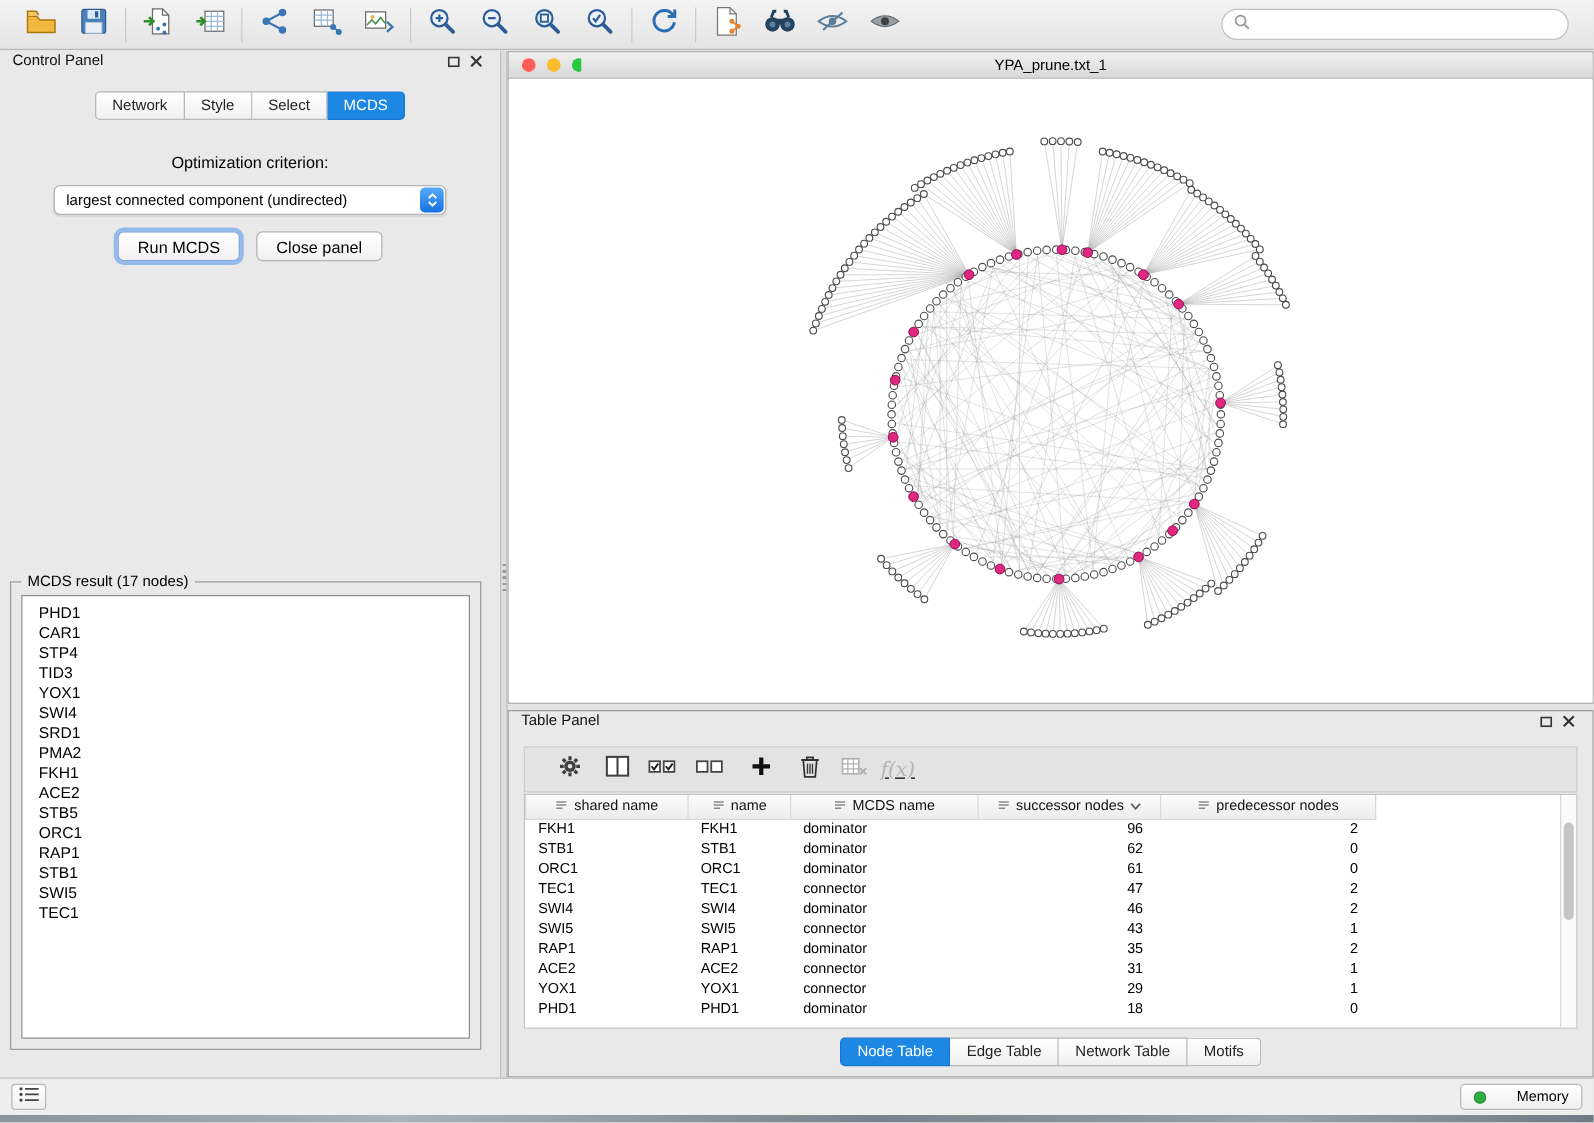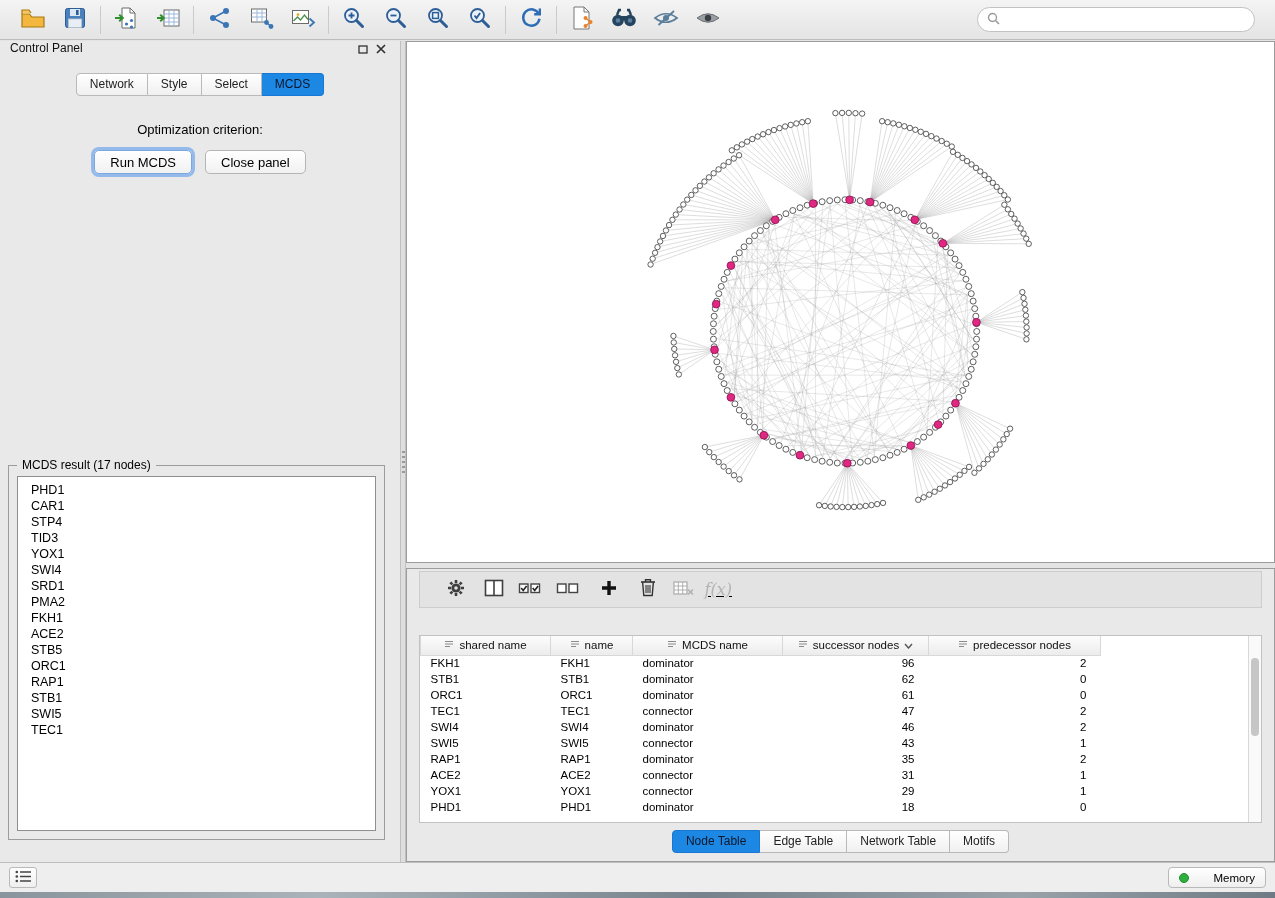--- a/index.html
+++ b/index.html
@@ -16,21 +16,21 @@
 
   
   .control-panel { position:absolute; left:0; top:41px; width:400px; bottom:36px; background:#e9e9e9; }
   .panel-title-row { height:26px; display:flex; align-items:flex-start; padding:0 10px; font-size:12px; color:#111; }
   .panel-title-row .sp { flex:1; }
   .pt-btn { width:18px; height:16px; display:flex; align-items:center; justify-content:center; cursor:pointer; }
   .cp-tabs { display:flex; justify-content:center; margin-top:6px; }
   .seg-tab { font-size:12px; padding:3px 13px 4px; background:linear-gradient(#ffffff,#f0f0f0); border:1px solid #b9b9b9; border-left:none; cursor:pointer; color:#222; white-space:nowrap; }
   .seg-tab.first { border-left:1px solid #b9b9b9; border-radius:4px 0 0 4px; }
   .seg-tab.last { border-radius:0 4px 4px 0; }
-  .seg-tab.active { background:#1d87e4; color:#0f172a; border-color:#1877d2; }
+  .seg-tab.active { background:#1d87e4; color:#ffffff; border-color:#1877d2; }
   .opt-label { text-align:center; margin-top:26px; font-size:13px; color:#000; }
   .combo { width:314px; height:24px; margin:11px auto 0; background:#fff; border:1px solid #b5b5b5; border-radius:5px; position:relative; display:flex; align-items:center; padding:0 26px 0 9px; font-size:12px; cursor:pointer; box-shadow:0 1px 1px rgba(0,0,0,.08); }
   .combo-stepper { position:absolute; right:1px; top:1px; bottom:1px; width:19px; border-radius:4px; background:linear-gradient(#58aaf8,#1571e1); display:flex; align-items:center; justify-content:center; }
   .btn-row { display:flex; justify-content:center; gap:13px; margin-top:13px; }
   .mac-btn { font-family:inherit; font-size:13px; height:24px; padding:0 15px; background:linear-gradient(#ffffff,#f1f1f1); border:1px solid #b5b5b5; border-radius:5px; cursor:pointer; color:#000;text-align:right; }
   .mac-btn.focus-ring { box-shadow:0 0 0 3px rgba(64,140,240,.5); border-color:#7aa8df; }
   .result-group { position:absolute; left:8px; width:377px; top:424px; bottom:22px; border:1px solid #9c9c9c; }
   .legend { position:absolute; top:-8px; left:8px; background:#e9e9e9; padding:0 5px; font-size:12px; color:#000; }
   .result-listbox { position:absolute; left:8px; right:8px; top:10px; bottom:8px; background:#fff; border:1px solid #8f8f8f; overflow:hidden; }
   .result-listbox ul { list-style:none; padding:5px 0 0 13px; }
@@ -277,20 +277,29 @@
           </svg>
       </span>
     </div>
     <div class="cp-tabs">
       <div class="seg-tab first">Network</div>
       <div class="seg-tab">Style</div>
       <div class="seg-tab">Select</div>
       <div class="seg-tab last active">MCDS</div>
     </div>
     <div class="opt-label">Optimization criterion:</div>
+    <div class="combo">
+      <span>largest connected component (undirected)</span>
+      <span class="combo-stepper">
+        <svg width="10" height="14" viewBox="0 0 10 14">
+            <path d="M2 5.5 L5 2.5 L8 5.5" fill="none" stroke="#fff" stroke-width="1.6"></path>
+            <path d="M2 8.5 L5 11.5 L8 8.5" fill="none" stroke="#fff" stroke-width="1.6"></path>
+          </svg>
+      </span>
+    </div>
     <div class="btn-row">
       <button class="mac-btn focus-ring">Run MCDS</button>
       <button class="mac-btn">Close panel</button>
     </div>
     <div class="result-group">
       <span class="legend">MCDS result (17 nodes)</span>
       <div class="result-listbox">
         <ul>
             <li>PHD1</li>
             <li>CAR1</li>
@@ -311,20 +320,30 @@
           </ul>
       </div>
     </div>
   </div>
 
   <div class="v-splitter">
       <span class="dots"></span>
     </div>
 
   <div class="net-frame">
+    <div class="net-titlebar">
+      <span class="traffic">
+        <svg width="48" height="12" viewBox="0 0 48 12">
+          <circle cx="6" cy="6" r="5.5" fill="#ff5f57"></circle>
+          <circle cx="26" cy="6" r="5.5" fill="#febc2e"></circle>
+          <circle cx="46" cy="6" r="5.5" fill="#28c840"></circle>
+        </svg>
+      </span>
+      <span>YPA_prune.txt_1</span>
+    </div>
     <div class="net-canvas">
       <svg viewBox="0 0 867 499" preserveAspectRatio="xMidYMid meet">
           <g stroke="#8f8f8f" stroke-width="0.55">
             <line x1="367.7" y1="374.9" x2="481.8" y2="388.3" opacity="0.38"></line>
             <line x1="335.3" y1="191.6" x2="327.1" y2="332.0" opacity="0.38"></line>
             <line x1="548.9" y1="204.0" x2="423.1" y2="395.1" opacity="0.38"></line>
             <line x1="565.1" y1="282.9" x2="350.2" y2="361.1" opacity="0.38"></line>
             <line x1="339.9" y1="185.7" x2="460.2" y2="394.1" opacity="0.38"></line>
             <line x1="565.8" y1="260.6" x2="350.2" y2="174.9" opacity="0.38"></line>
             <line x1="310.2" y1="275.4" x2="558.3" y2="311.8" opacity="0.38"></line>
@@ -874,20 +893,34 @@
             <circle cx="308.9" cy="240.6" r="3.9" fill="#e02883" stroke="#8c0f4e" stroke-width="0.8"></circle>
             <circle cx="531.3" cy="361.3" r="3.9" fill="#e02883" stroke="#8c0f4e" stroke-width="0.8"></circle>
             <circle cx="392.9" cy="392.0" r="3.9" fill="#e02883" stroke="#8c0f4e" stroke-width="0.8"></circle>
             <circle cx="323.7" cy="334.0" r="3.9" fill="#e02883" stroke="#8c0f4e" stroke-width="0.8"></circle>
           </g>
         </svg>
     </div>
   </div>
 
   <div class="table-panel">
+    <div class="panel-title-row">
+      <span>Table Panel</span>
+      <span class="sp"></span>
+      <span class="pt-btn">
+        <svg width="10" height="9">
+            <rect x="1" y="1" width="8" height="7" fill="none" stroke="#333" stroke-width="1.3"></rect>
+          </svg>
+      </span>
+      <span class="pt-btn">
+        <svg width="10" height="10">
+            <path d="M1 1 L9 9 M9 1 L1 9" stroke="#333" stroke-width="1.7"></path>
+          </svg>
+      </span>
+    </div>
     <div class="tp-toolbar">
       <span class="tp-tool">
         <span>
           <svg width="20" height="20" viewBox="0 0 20 20">
               <g stroke="#3f3f3f" stroke-width="2.6">
                 <path d="M10 2 v3 M10 15 v3 M2 10 h3 M15 10 h3 M4.3 4.3 l2.1 2.1 M13.6 13.6 l2.1 2.1 M15.7 4.3 l-2.1 2.1 M6.4 13.6 l-2.1 2.1"></path>
               </g>
               <circle cx="10" cy="10" r="4.6" fill="#3f3f3f"></circle>
               <circle cx="10" cy="10" r="1.8" fill="#e3e3e3"></circle>
             </svg>

